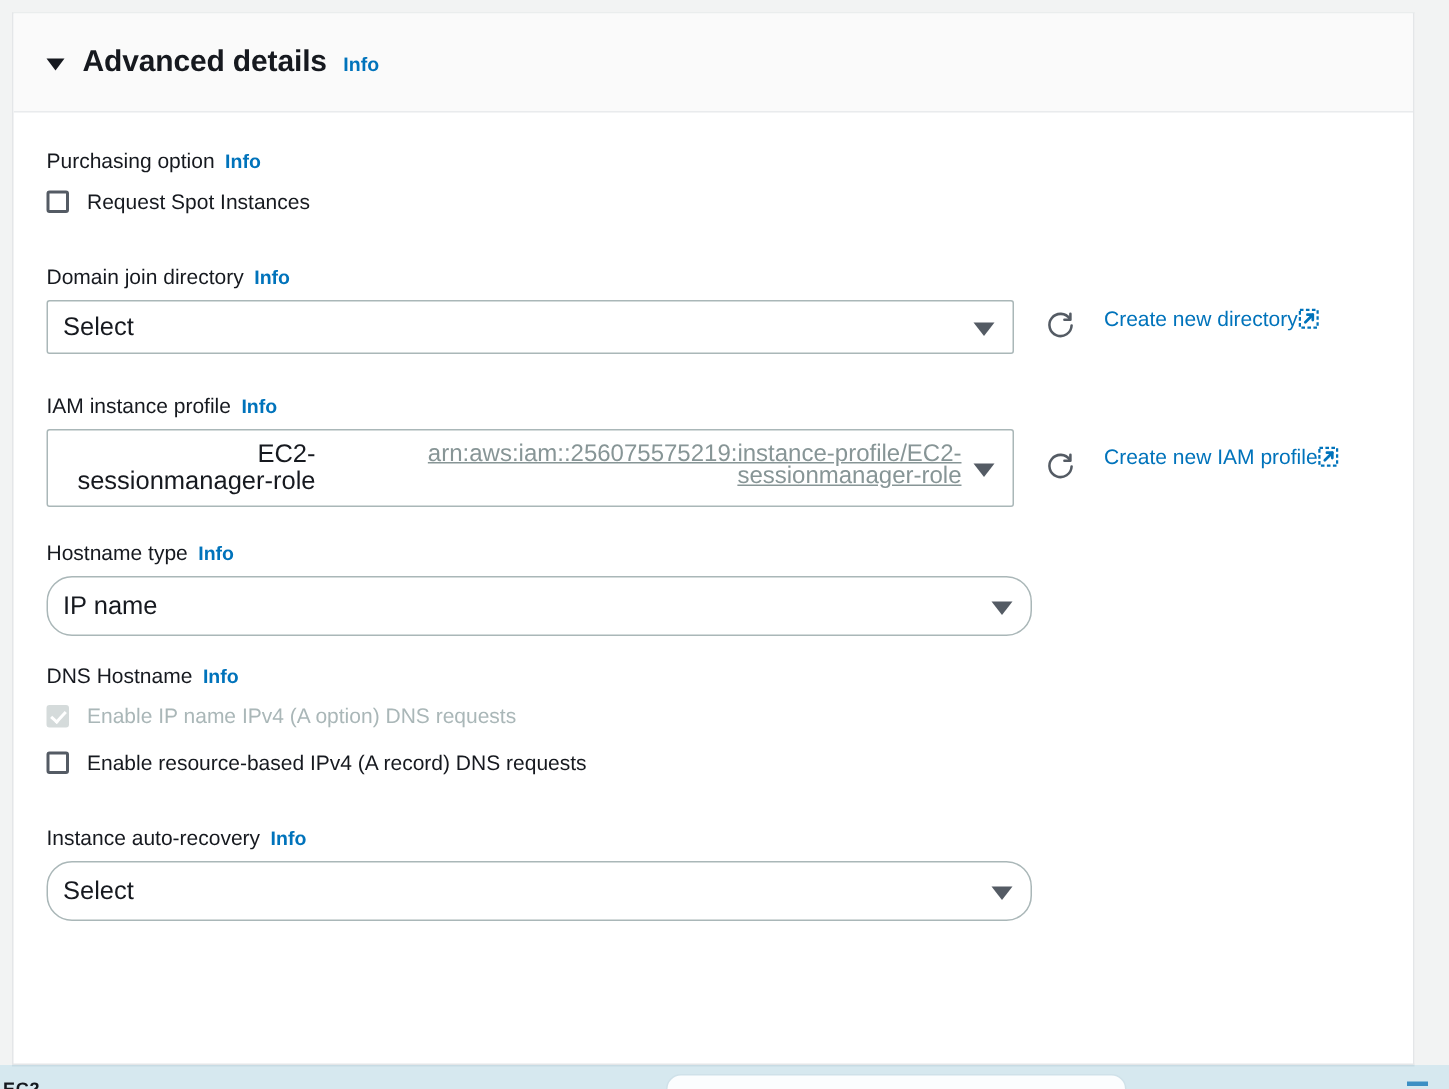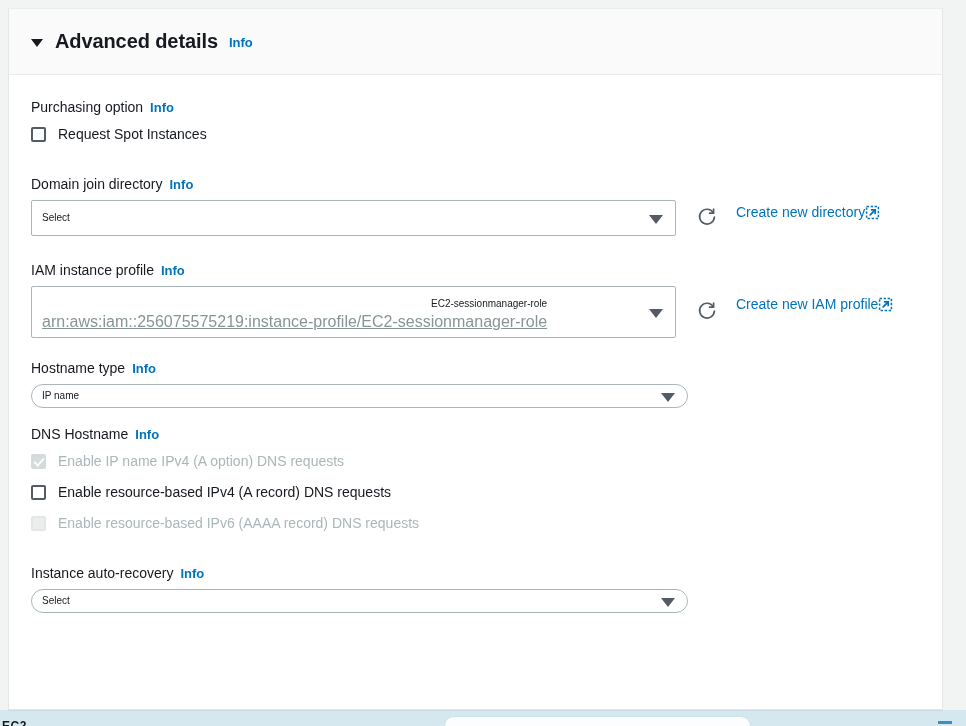--- a/index.html
+++ b/index.html
@@ -151,44 +151,44 @@
     border: 1px solid #aab7b8;
     border-radius: 2px;
     background: #ffffff;
     position: relative;
     cursor: pointer;
     display: flex;
     align-items: center;
     padding: 0 34px 0 10px;
   }
   .select.w-short { width: 645px; height: 36px; }
-  .select.w-long  { width: 657px; height: 24px; border-radius: 17px; }
+  .select.w-long  { width: 657px; height: 40px; border-radius: 17px; }
   .select.two-line { height: 52px; align-items: center; }
   .select .caret {
     position: absolute;
     right: 12px;
     top: 50%;
     margin-top: -3px;
     border-left: 7px solid transparent;
     border-right: 7px solid transparent;
     border-top: 9px solid #545b64;
   }
   .sel-text {
-    font-size: 10px;
+    font-size: 17px;
     color: #16191f;
     line-height: 18px;
   }
   .sel-sub {
     font-size: 16px;
     color: #879596;
     line-height: 15px;
     margin-top: 1px;
     text-decoration: underline;
   }
-  .sel-stack { display: flex; flex-direction: column; justify-content: center; }
+  .sel-stack { display: flex; justify-content: center; }
 
   
   .refresh-btn {
     width: 22px;
     height: 22px;
     margin-left: 20px;
     margin-top: 6px;
     flex: 0 0 auto;
     cursor: pointer;
   }
@@ -384,24 +384,20 @@
       <div class="cb-row">
         <span class="cb disabled-checked"></span>
         <span class="cb-label muted">Enable IP name IPv4 (A option) DNS requests</span>
       </div>
 
       <div class="cb-row">
         <span class="cb enabled"></span>
         <span class="cb-label">Enable resource-based IPv4 (A record) DNS requests</span>
       </div>
 
-      <div class="cb-row">
-        <span class="cb disabled-unchecked"></span>
-        <span class="cb-label muted">Enable resource-based IPv6 (AAAA record) DNS requests</span>
-      </div>
     </div>
 
     <div class="gap-22"></div>
 
     <div class="field-group">
       <div class="field-label">
         <span>Instance auto-recovery</span>
         <a class="info-link">Info</a>
       </div>
       <div class="select w-long">

